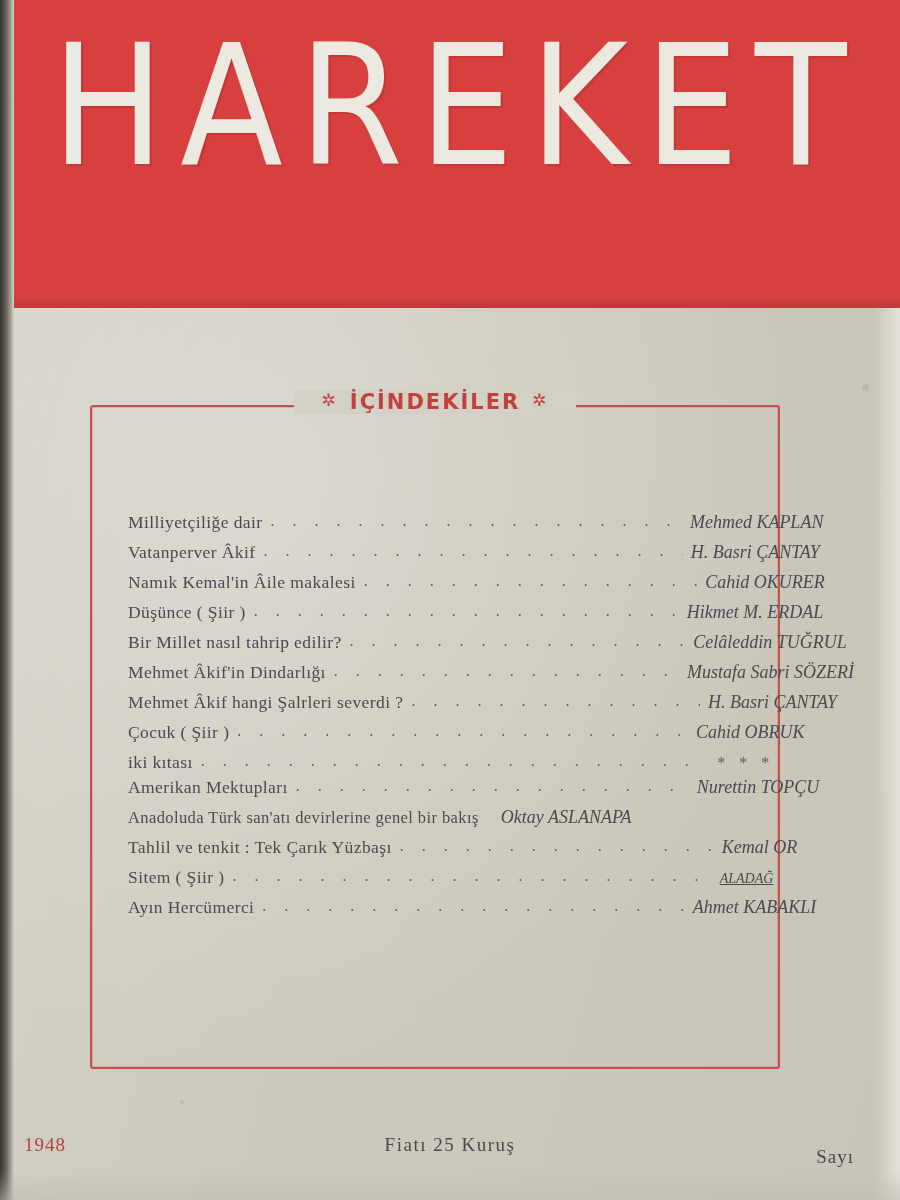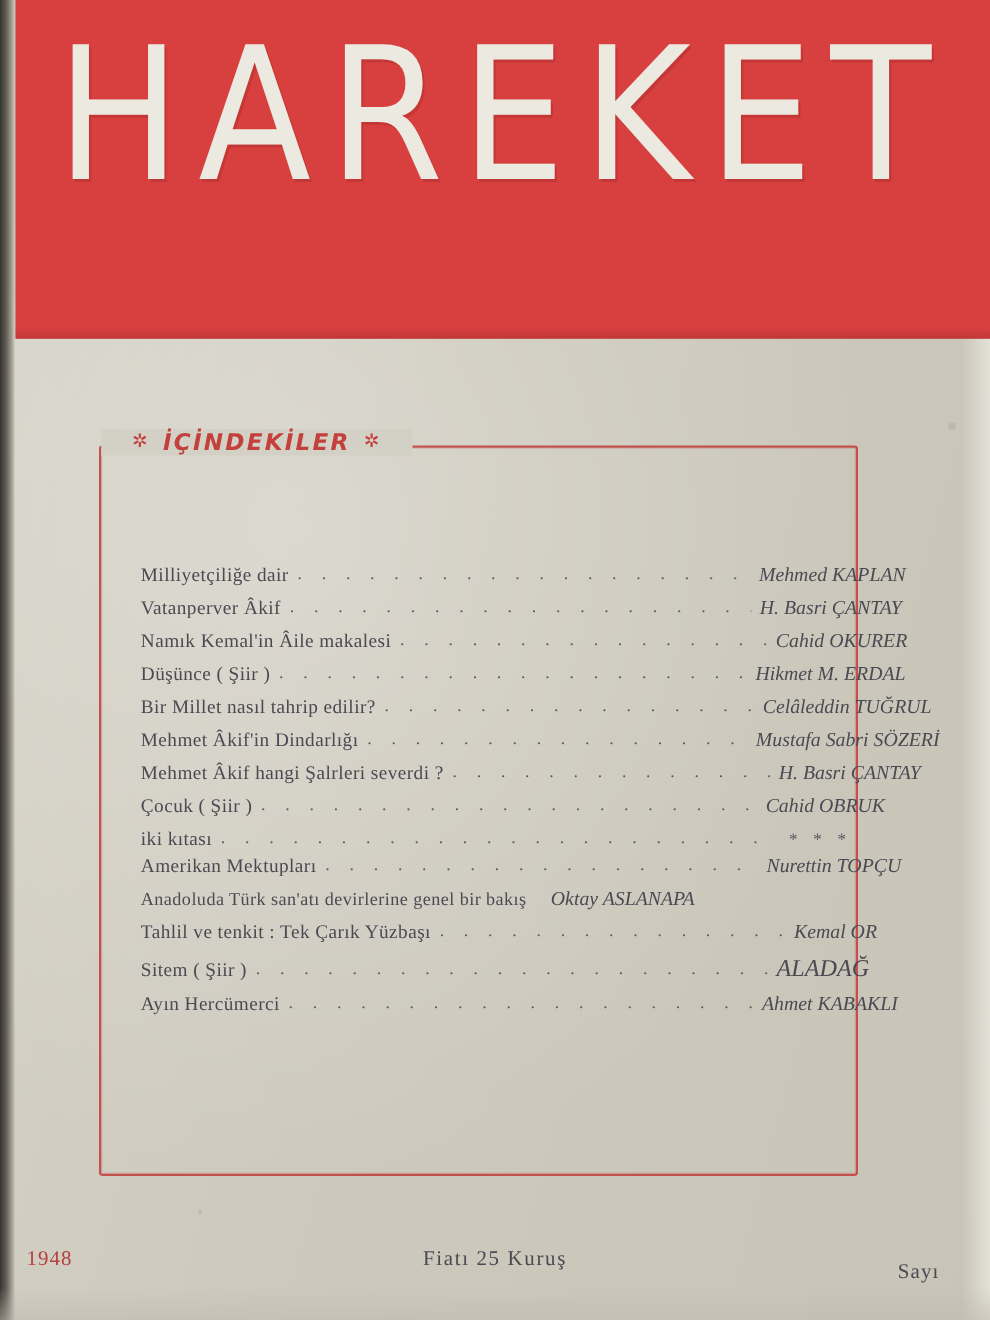--- a/index.html
+++ b/index.html
@@ -89,21 +89,21 @@
     border: 2px solid #c4504c;
     border-radius: 3px;
     box-shadow: inset 0 0 0 1px rgba(196,80,76,0.25);
   }
 
   #contents-heading {
     position: absolute;
     left: 0;
     right: 0;
     top: -17px;
-    font-style: italic;
+    text-align: center;
   }
   #contents-heading .hd-inner {
     display: inline-block;
     background: #d3d0c5;
     padding: 0 16px;
     font-family: "DejaVu Sans", sans-serif;
     font-weight: bold;
     font-size: 21px;
     letter-spacing: 2px;
     color: #c4403c;
@@ -150,21 +150,22 @@
   .toc-author {
     white-space: nowrap;
     font-style: italic;
     font-family: "Liberation Serif", serif;
     font-size: 18px;
     color: #4a4a52;
     text-align: center;
     min-width: 0;
   }
   .toc-author.big {
-    font-size: 22px;
+    font-size: 14px;
+    text-decoration: underline;
   }
 
   
   .toc-row.wrap {
     display: block;
     margin-bottom: 4px;
   }
   .toc-row.wrap .line1 {
     white-space: nowrap;
     letter-spacing: 0.4px;

